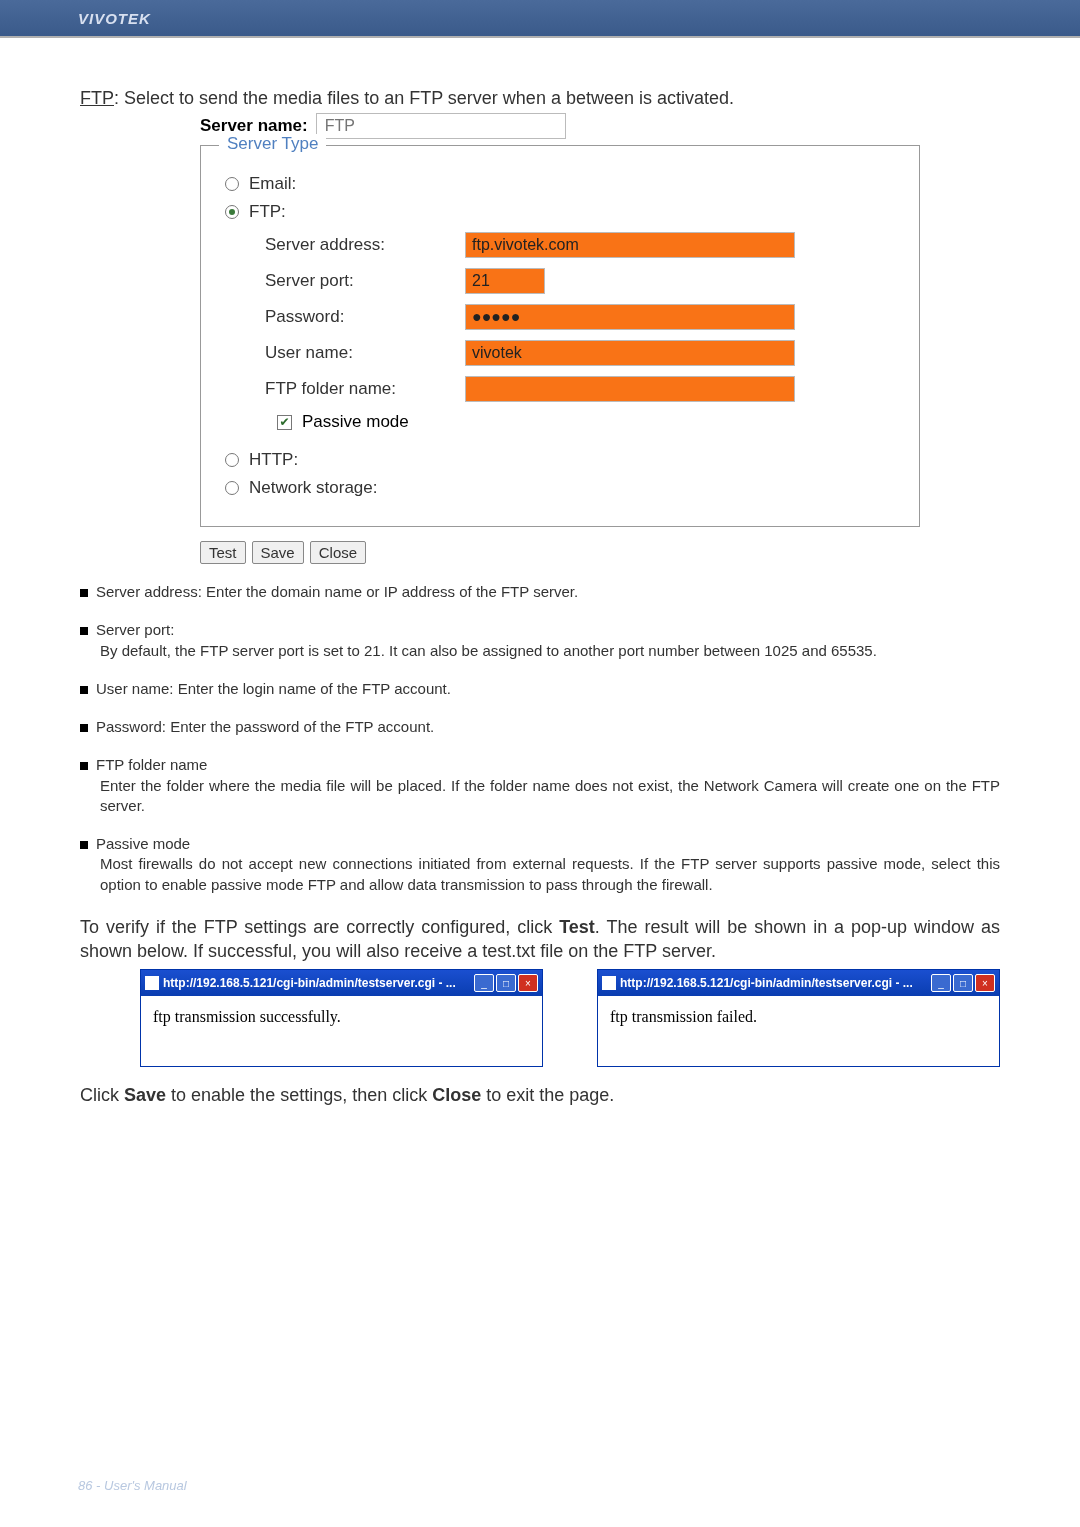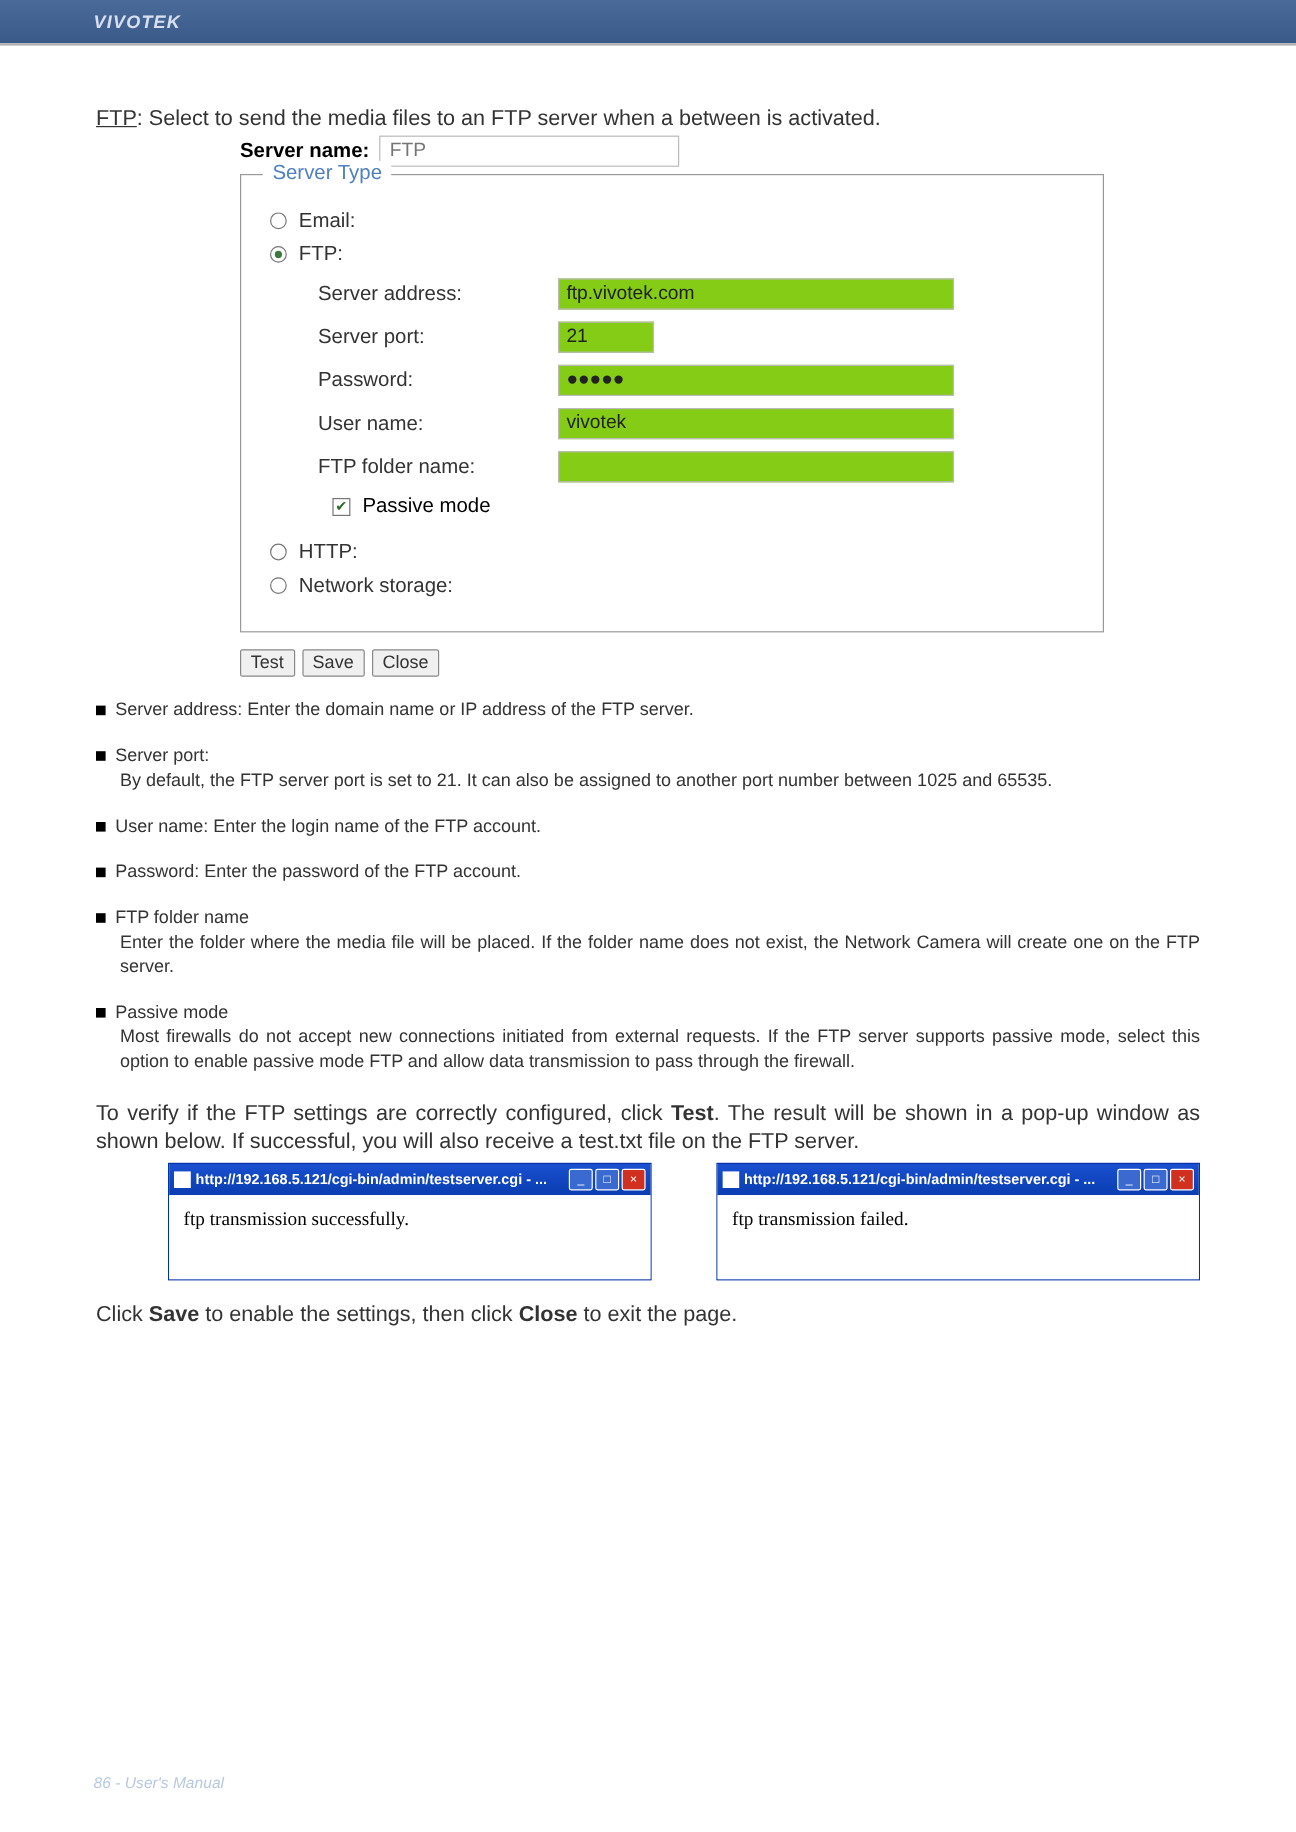--- a/index.html
+++ b/index.html
@@ -109,21 +109,21 @@
       font-size: 17px;
     }
     .field-row .flabel {
       width: 200px;
       color: #333;
     }
     .field-row .finput {
       border: 1px solid #bbb;
       padding: 3px 6px;
       font-size: 16px;
-      background: #84cc16;
+      background: #f97316;
       color: #222;
     }
     .finput.w-long { width: 330px; }
     .finput.w-short { width: 80px; }
     .checkbox-row {
       display: flex;
       align-items: center;
       margin: 10px 0 0 12px;
       font-size: 17px;
     }

